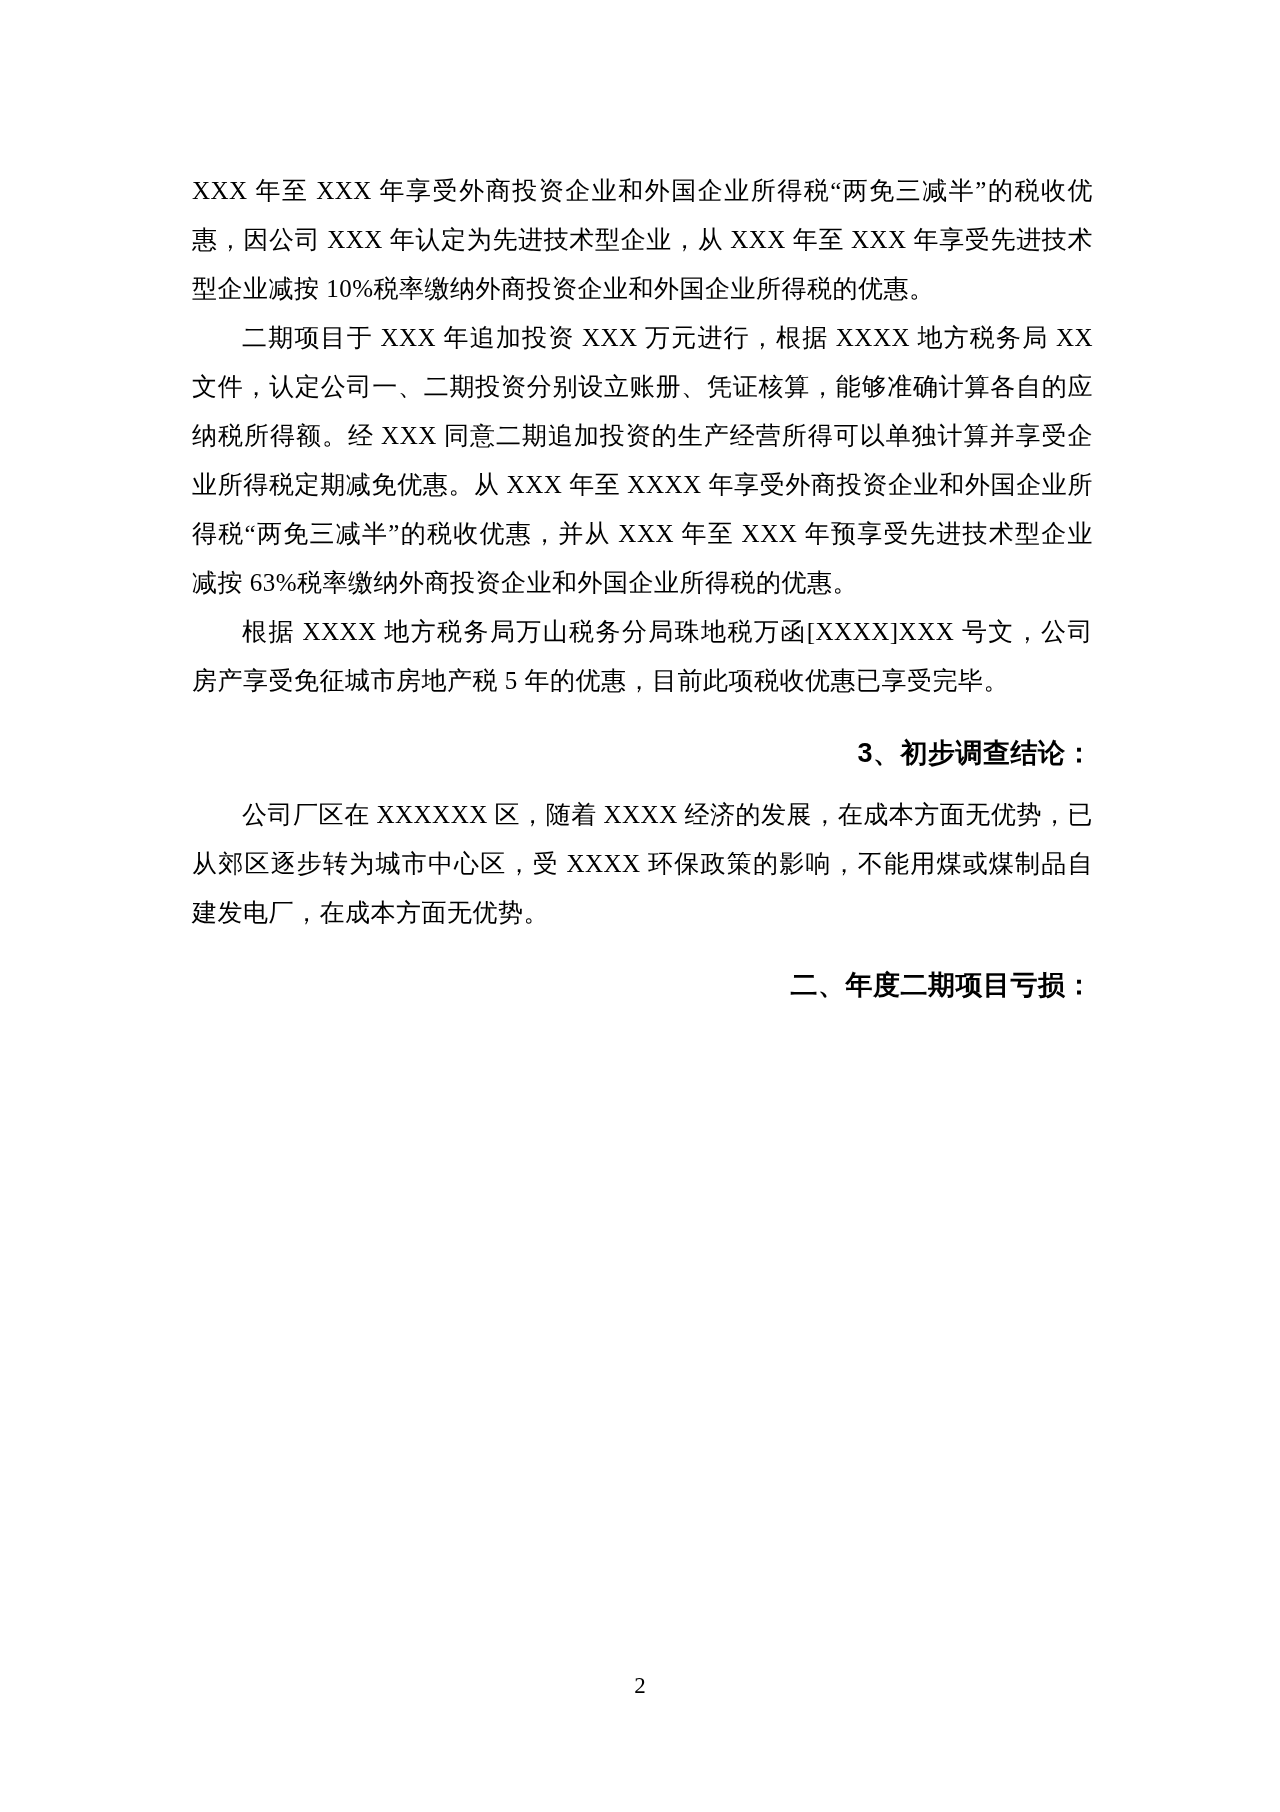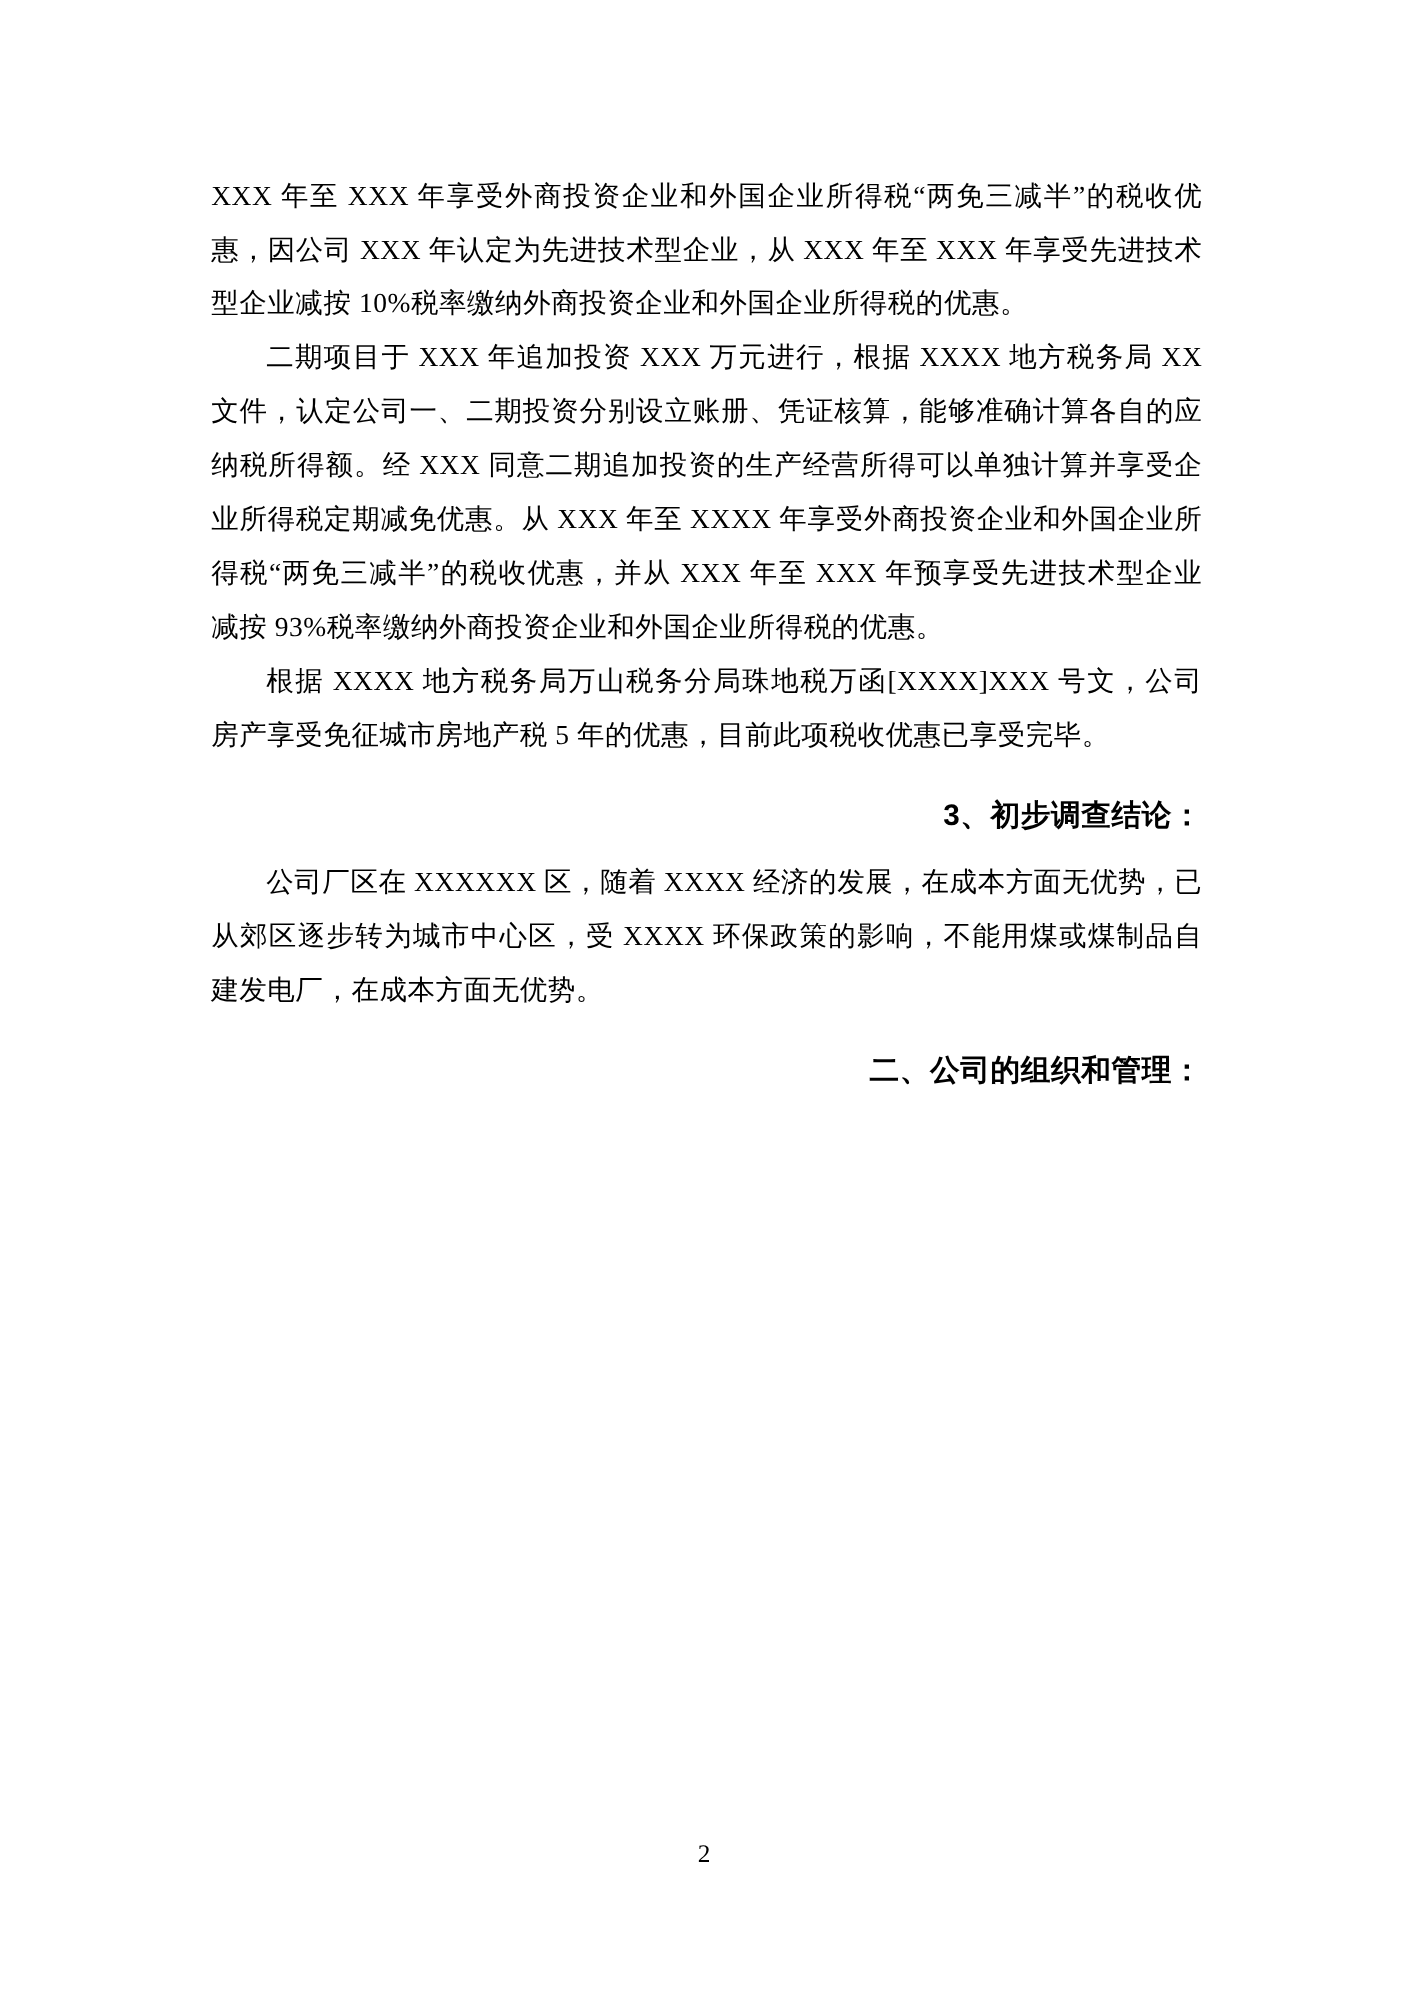--- a/index.html
+++ b/index.html
@@ -12,21 +12,21 @@
     width: 1280px;
     height: 1812px;
     background: #ffffff;
     color: #000000;
     overflow: hidden;
     font-family: "Liberation Serif", "DejaVu Serif", serif;
   }
   .body-text {
     position: absolute;
     left: 192px;
-    top: 154px;
+    top: 166px;
     width: 901px;
     font-size: 25px;
     line-height: 49px;
     text-align: justify;
     text-justify: inter-ideograph;
     letter-spacing: 0.5px;
   }
   .para {
     margin: 0;
     text-indent: 2em;
@@ -52,21 +52,21 @@
     font-size: 23px;
     line-height: 28px;
   }
 </style>
 </head>
 <body>
 
 <div class="page">
   <div class="body-text">
     <p class="para continuation">XXX 年至 XXX 年享受外商投资企业和外国企业所得税“两免三减半”的税收优惠，因公司 XXX 年认定为先进技术型企业，从 XXX 年至 XXX 年享受先进技术型企业减按 10%税率缴纳外商投资企业和外国企业所得税的优惠。</p>
-    <p class="para">二期项目于 XXX 年追加投资 XXX 万元进行，根据 XXXX 地方税务局 XX 文件，认定公司一、二期投资分别设立账册、凭证核算，能够准确计算各自的应纳税所得额。经 XXX 同意二期追加投资的生产经营所得可以单独计算并享受企业所得税定期减免优惠。从 XXX 年至 XXXX 年享受外商投资企业和外国企业所得税“两免三减半”的税收优惠，并从 XXX 年至 XXX 年预享受先进技术型企业减按 93%税率缴纳外商投资企业和外国企业所得税的优惠。</p>
+    <p class="para">二期项目于 XXX 年追加投资 XXX 万元进行，根据 XXXX 地方税务局 XX 文件，认定公司一、二期投资分别设立账册、凭证核算，能够准确计算各自的应纳税所得额。经 XXX 同意二期追加投资的生产经营所得可以单独计算并享受企业所得税定期减免优惠。从 XXX 年至 XXXX 年享受外商投资企业和外国企业所得税“两免三减半”的税收优惠，并从 XXX 年至 XXX 年预享受先进技术型企业减按 63%税率缴纳外商投资企业和外国企业所得税的优惠。</p>
     <p class="para">根据 XXXX 地方税务局万山税务分局珠地税万函[XXXX]XXX 号文，公司房产享受免征城市房地产税 5 年的优惠，目前此项税收优惠已享受完毕。</p>
     <h2 class="sec-heading">3、初步调查结论：</h2>
     <p class="para">公司厂区在 XXXXXX 区，随着 XXXX 经济的发展，在成本方面无优势，已从郊区逐步转为城市中心区，受 XXXX 环保政策的影响，不能用煤或煤制品自建发电厂，在成本方面无优势。</p>
-    <h2 class="sec-heading">二、公司的组织和管理：</h2>
+    <h2 class="sec-heading">二、年度二期项目亏损：</h2>
   </div>
 
   <div class="page-footer">2</div>
 </div>
 
 </body></html>

